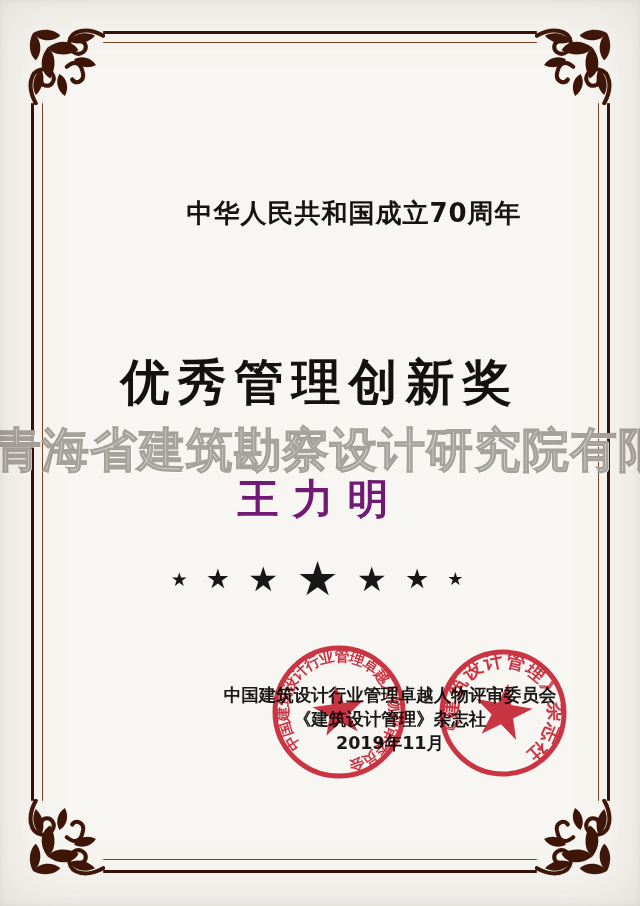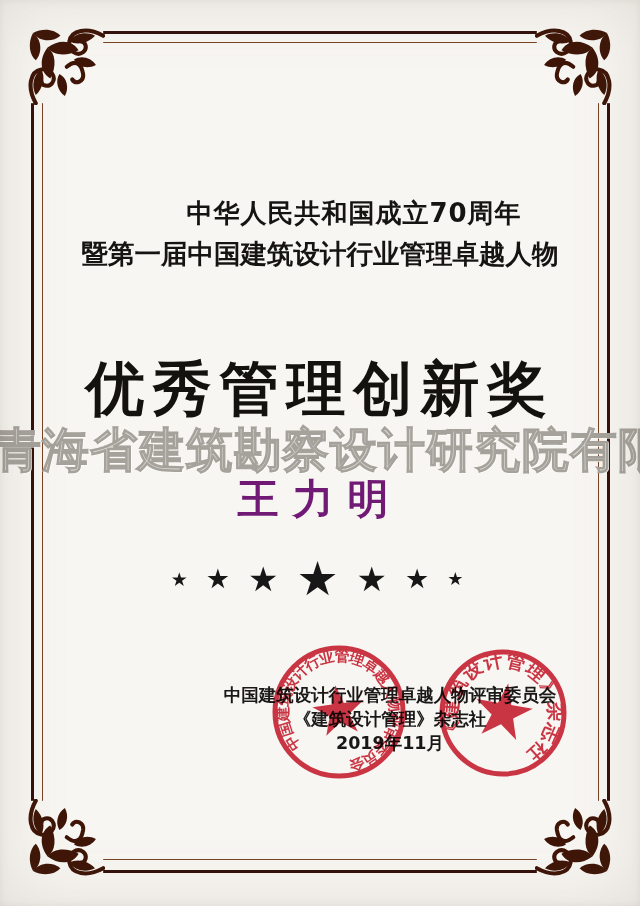--- a/index.html
+++ b/index.html
@@ -18,21 +18,21 @@
     border:1.6px solid #7a4423;}
   .corner{position:absolute;width:82px;height:82px;z-index:5;}
   .corner.tl{left:23px;top:23px;}
   .corner.tr{right:23px;top:23px;transform:scaleX(-1);}
   .corner.bl{left:23px;bottom:25px;transform:scaleY(-1);}
   .corner.br{right:23px;bottom:25px;transform:scale(-1,-1);}
   
   .center-line{position:absolute;left:0;width:640px;text-align:center;color:#161413;}
   .title1{top:196px;font-size:26px;font-weight:900;letter-spacing:1px;padding-left:34px;}
   .title2{top:236px;font-size:26.5px;font-weight:900;letter-spacing:0px;}
-  .award{top:350px;font-size:59px;font-weight:700;letter-spacing:8px;
+  .award{top:350px;font-size:49px;font-weight:700;letter-spacing:8px;
     font-family:"DejaVu Serif","Liberation Serif",serif;color:#14120f;}
   .watermark{position:absolute;top:419px;left:-6px;width:660px;white-space:nowrap;
     font-size:47px;font-weight:900;letter-spacing:1px;
     color:#d8d4cf;-webkit-text-stroke:1px #a5a19b;
     text-shadow:1px 1px 0 #ffffff;z-index:1;}
   .name{top:472px;font-size:41px;font-weight:700;letter-spacing:14px;
     font-family:"DejaVu Serif","Liberation Serif",serif;color:#701a75;z-index:2;}
   .stars{position:absolute;top:552px;left:0;width:634px;text-align:center;
     color:#171717;line-height:52px;z-index:2;}
   .stars span{vertical-align:middle;display:inline-block;margin:0 9px;}
@@ -124,21 +124,20 @@
       <path d="M27,27 C40,17 55,19 61,30 C48,37 33,36 27,27 Z"></path>
       <path d="M27,27 C17,40 19,55 30,61 C37,48 36,33 27,27 Z"></path>
       <path d="M11,11 C22,5 35,7 41,14 C32,22 17,20 11,11 Z"></path>
       <path d="M11,11 C5,22 7,35 14,41 C22,32 20,17 11,11 Z"></path>
       <path d="M56,40 C64,35 75,38 80,46 C71,51 60,48 56,40 Z"></path>
       <path d="M40,56 C35,64 38,75 46,80 C51,71 48,60 40,56 Z"></path>
     </g>
   </svg>
 
   <div class="center-line title1">中华人民共和国成立70周年</div>
-  <div class="center-line title2">暨第一届中国建筑设计行业管理卓越人物</div>
 
   <div class="center-line award">优秀管理创新奖</div>
 
   <div class="watermark">青海省建筑勘察设计研究院有限公司</div>
 
   <div class="center-line name">王力明</div>
 
   <div class="stars">
     <span class="s1">★</span><span class="s2">★</span><span class="s3">★</span><span class="s4">★</span><span class="s5">★</span><span class="s6">★</span><span class="s7">★</span>
   </div>

